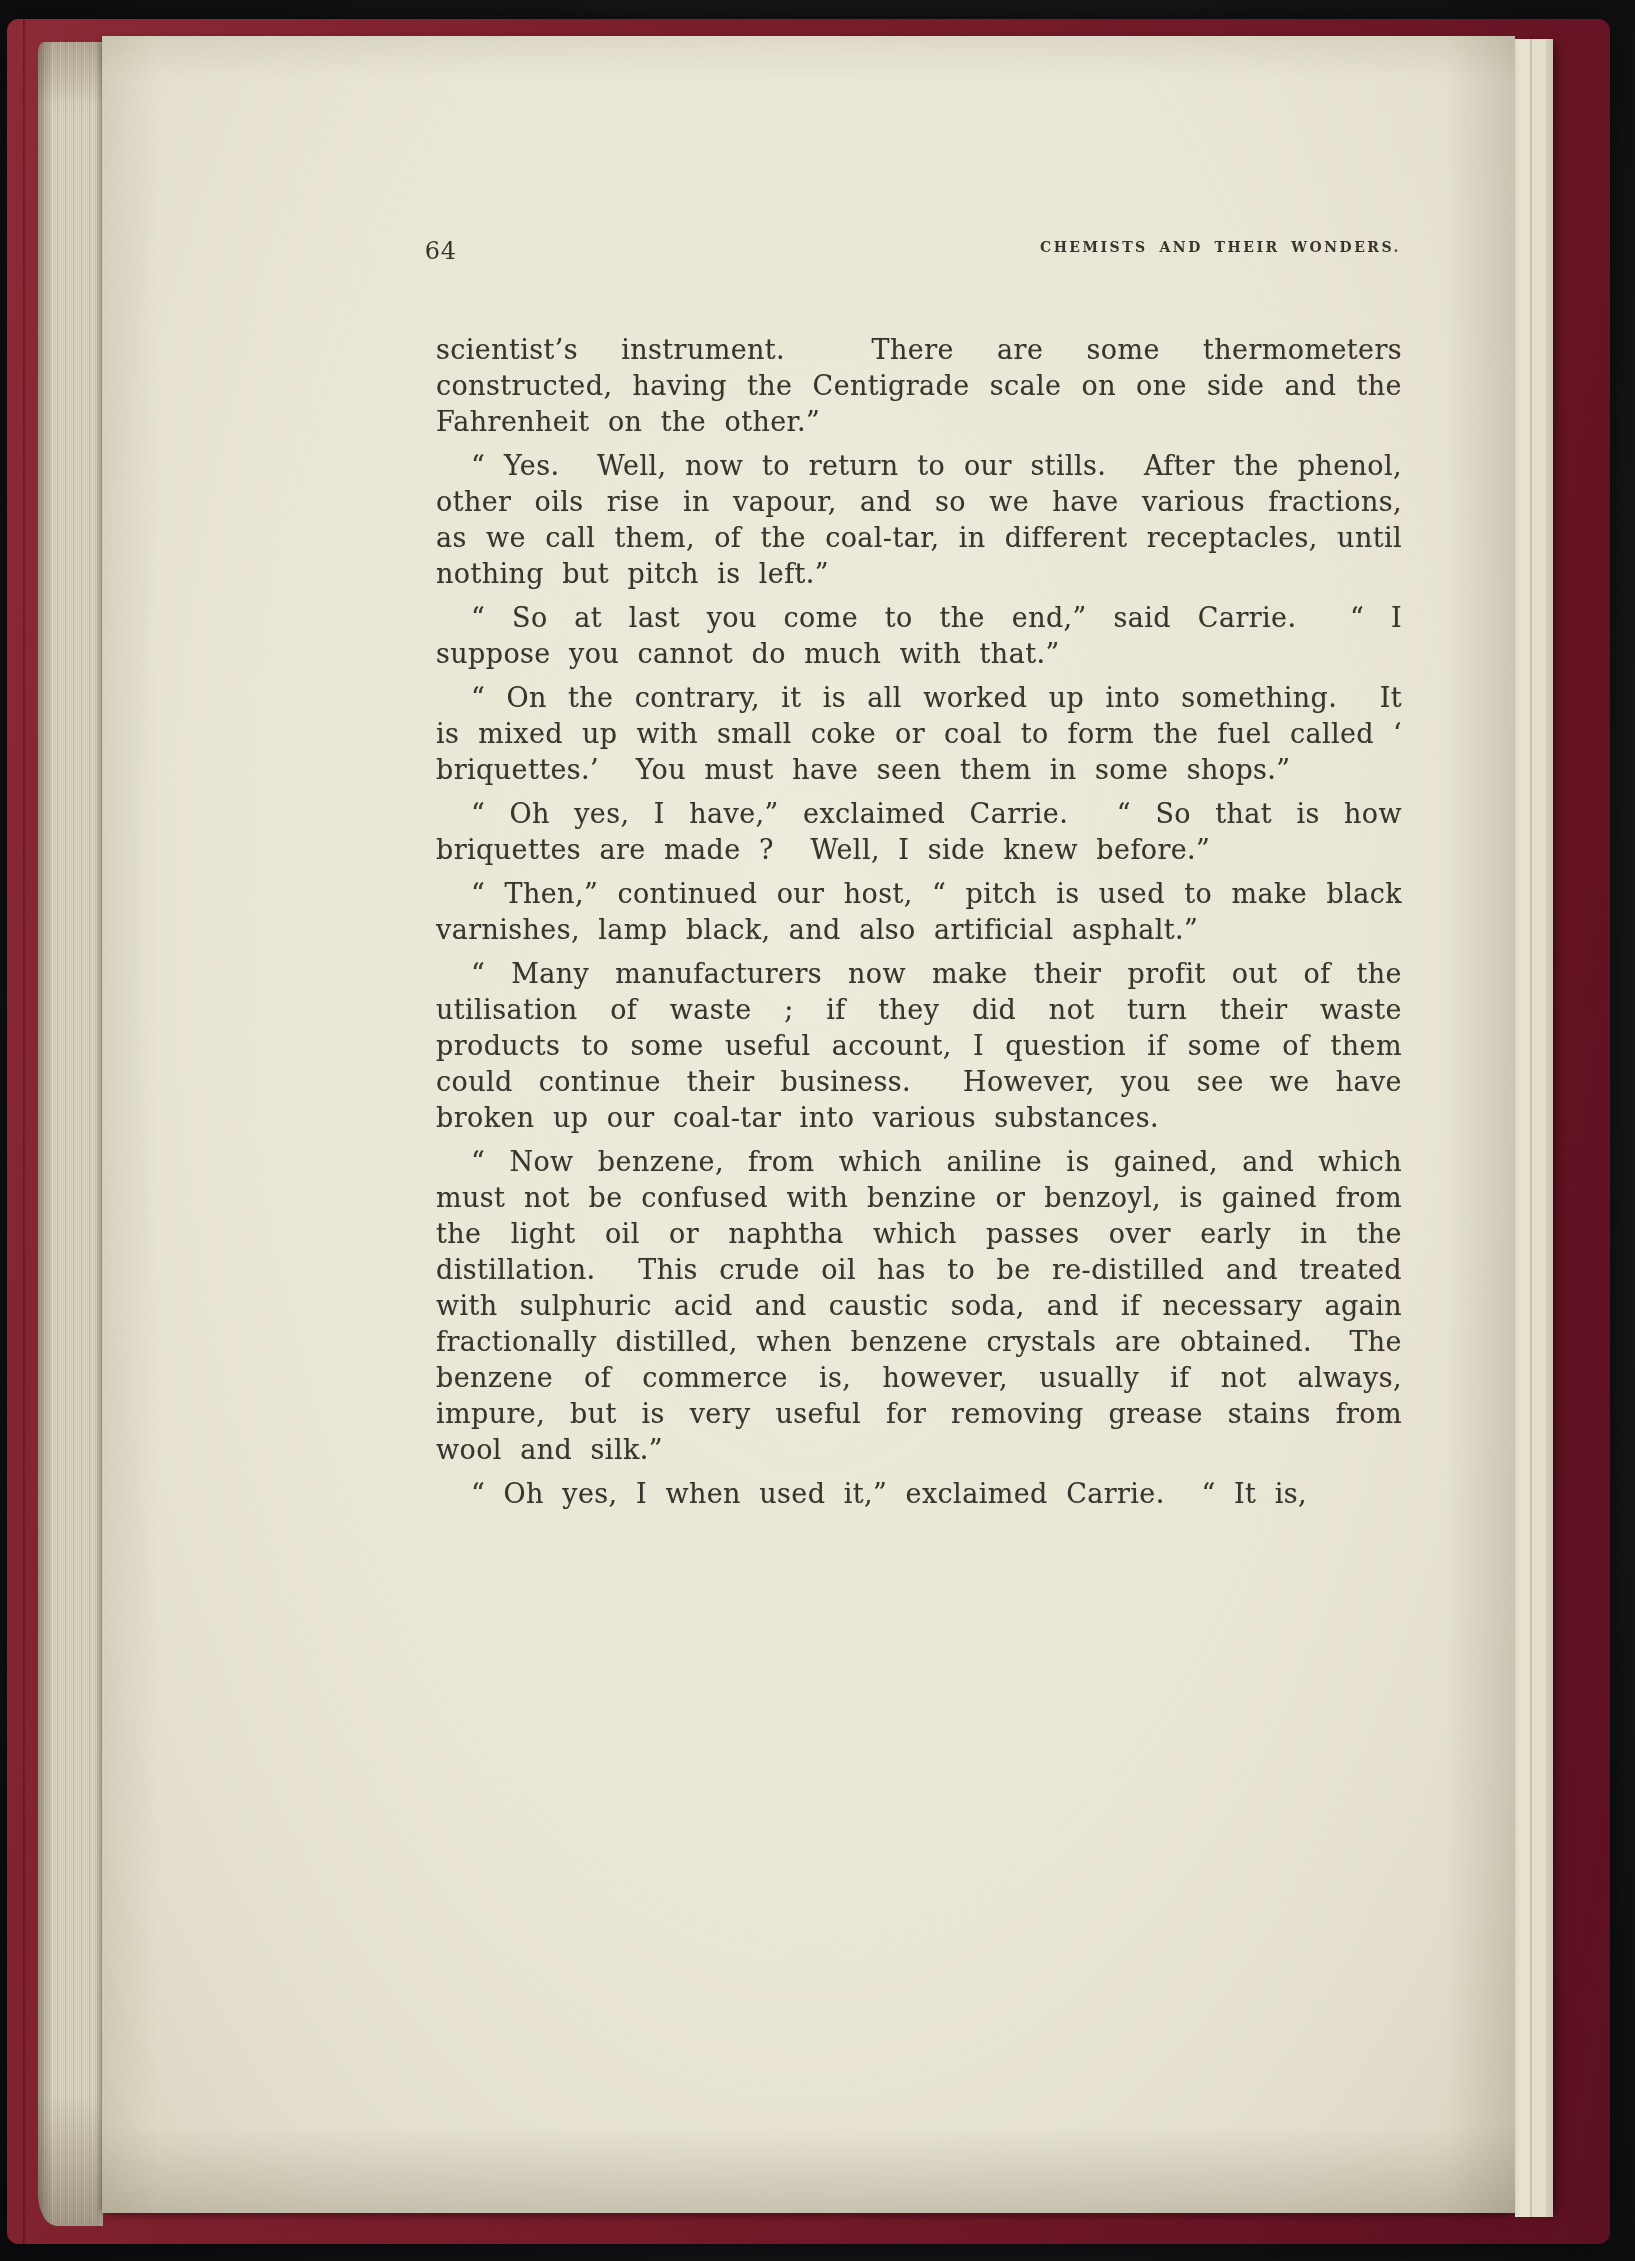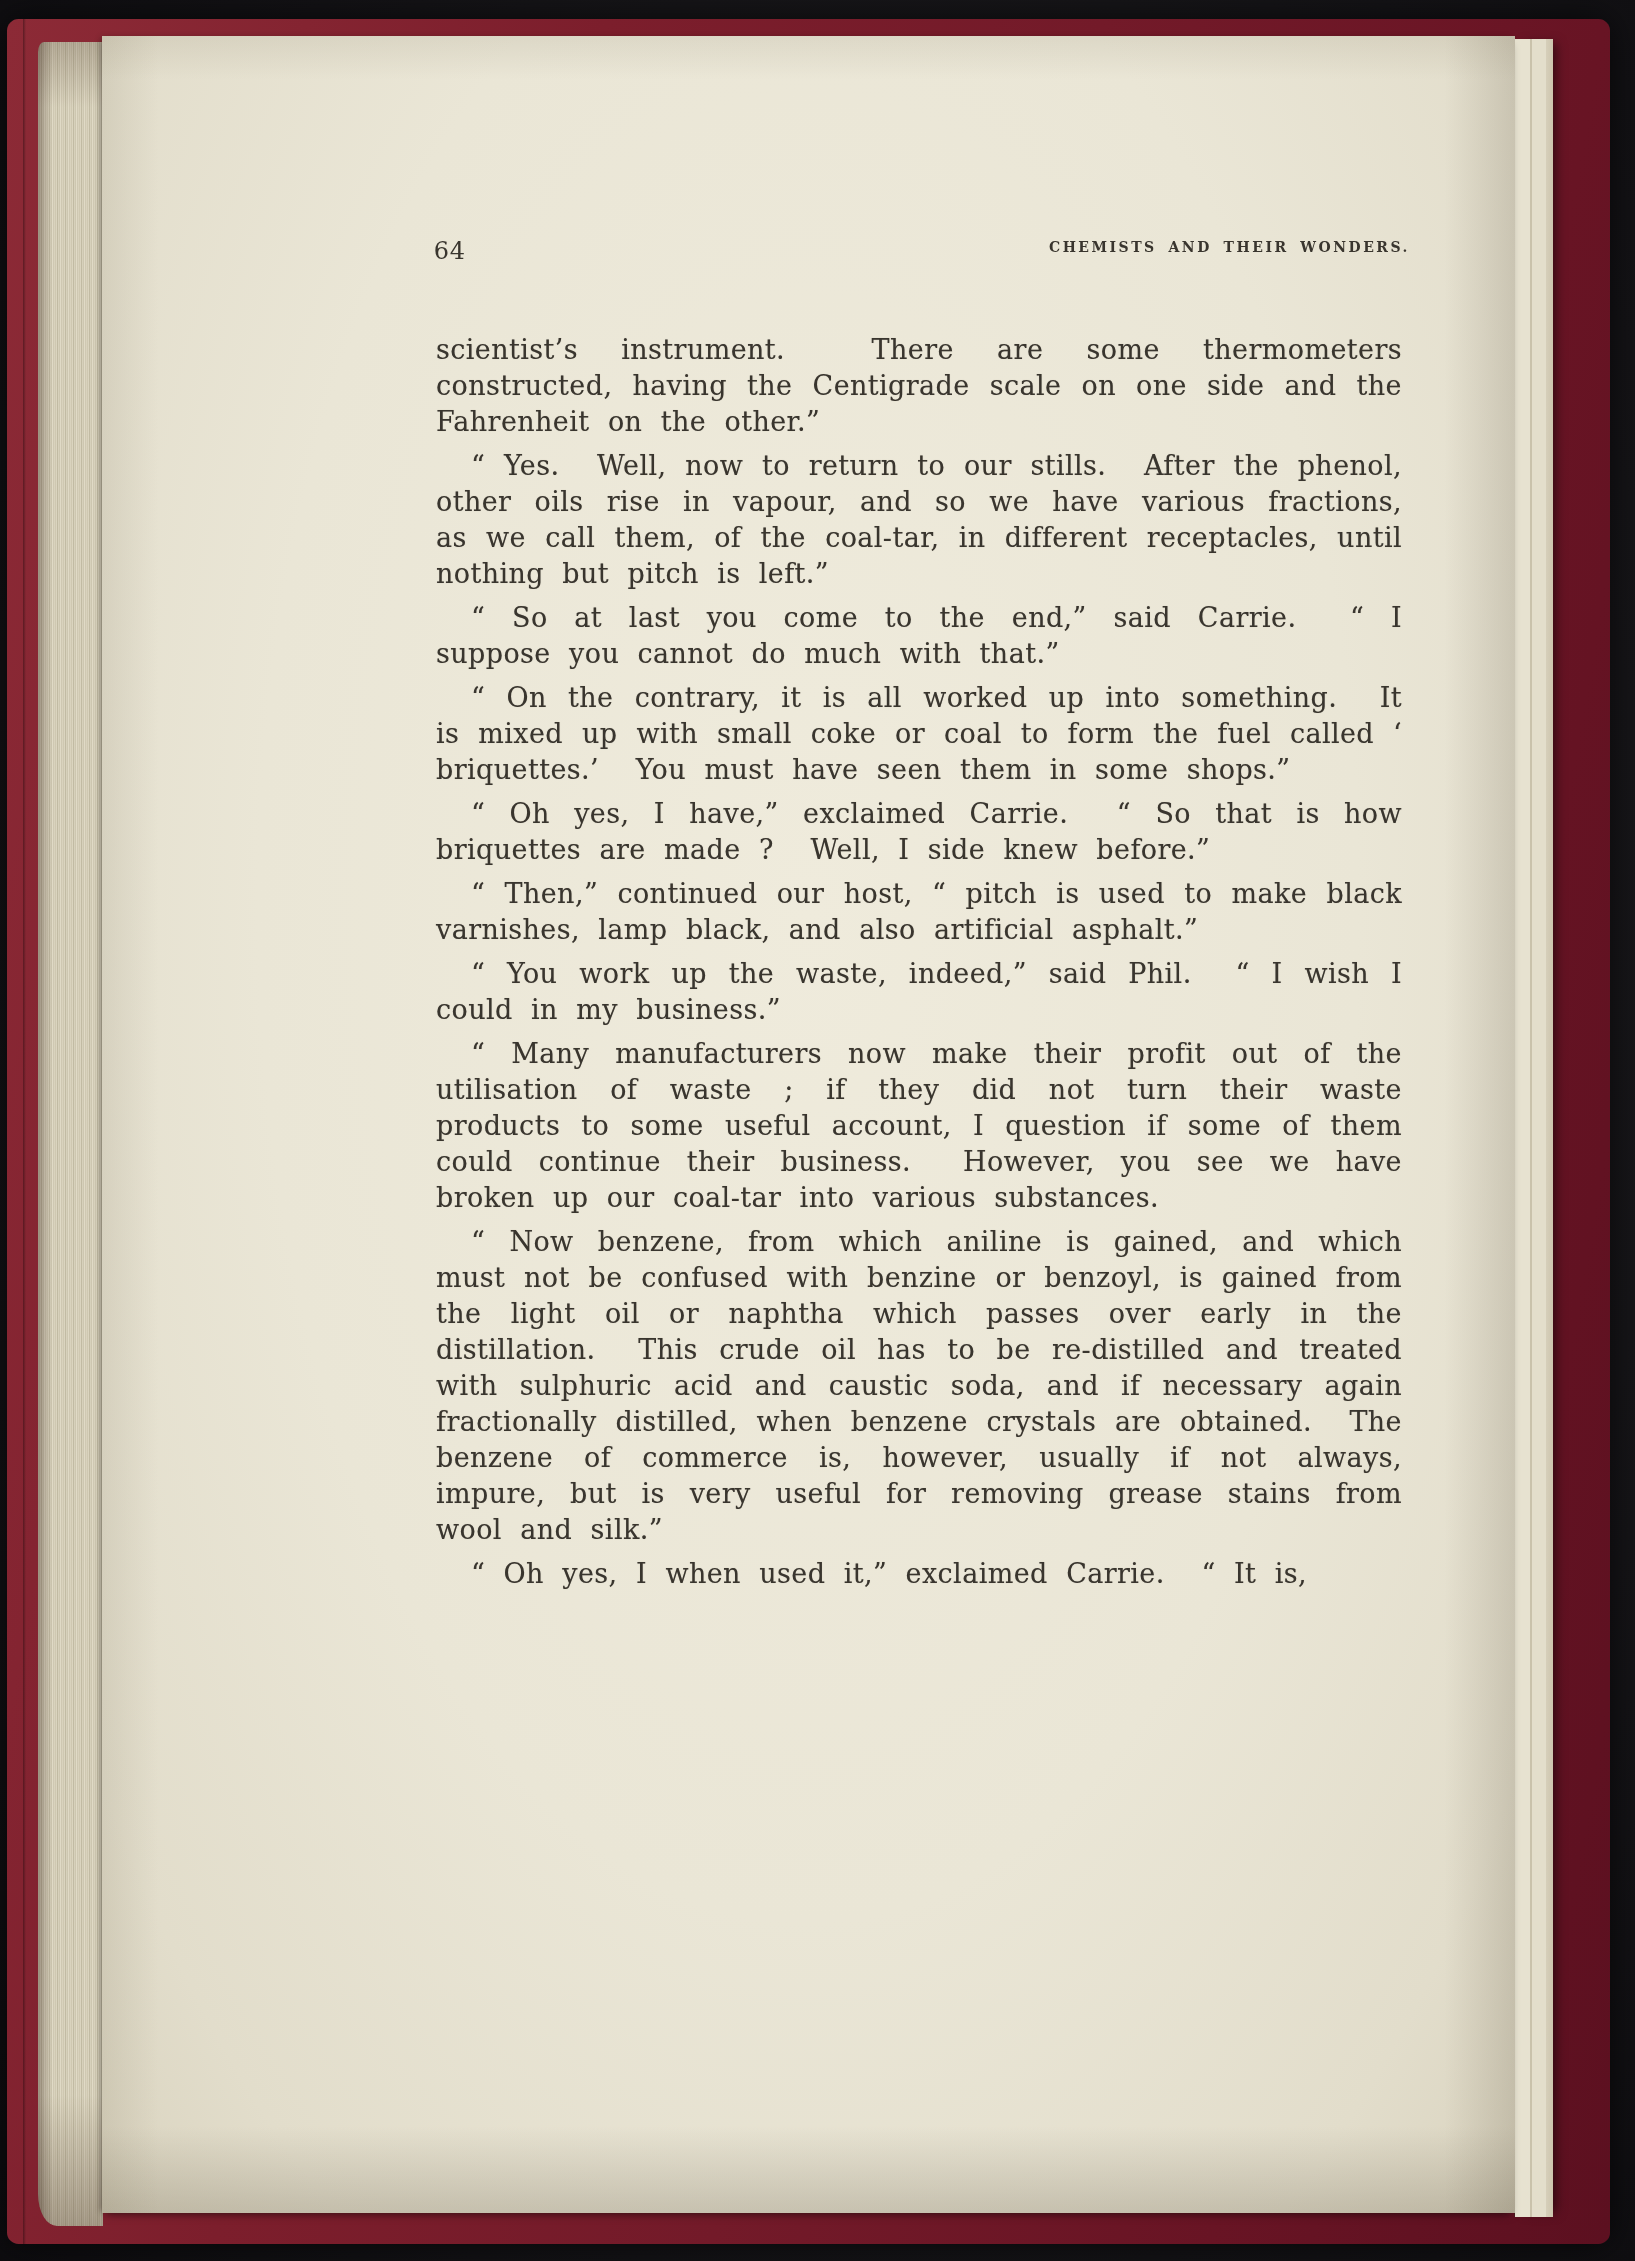--- a/index.html
+++ b/index.html
@@ -82,21 +82,21 @@
     position: absolute;
     inset: 0;
     pointer-events: none;
     background:
       linear-gradient(to right, rgba(120,110,85,0.14), rgba(0,0,0,0) 4%, rgba(0,0,0,0) 95%, rgba(100,90,70,0.20)),
       linear-gradient(to bottom, rgba(120,110,85,0.12), rgba(0,0,0,0) 2%, rgba(0,0,0,0) 96%, rgba(100,90,70,0.24));
   }
   
   .page-header {
     position: absolute;
-    left: 326px;
+    left: 317px;
     top: 201px;
     width: 982px;
     height: 38px;
     color: var(--ink, #39352e);
   }
   .pagenum {
     position: absolute;
     left: 5.8px;
     top: 0;
     font-size: 24px;
@@ -148,20 +148,19 @@
       <span class="running">CHEMISTS AND THEIR WONDERS.</span>
     </div>
 
     <div class="textblock">
       <p class="para continuation">scientist’s instrument.  There are some thermometers constructed, having the Centigrade scale on one side and the Fahrenheit on the other.”</p>
       <p class="para">“ Yes.  Well, now to return to our stills.  After the phenol, other oils rise in vapour, and so we have various fractions, as we call them, of the coal-tar, in different receptacles, until nothing but pitch is left.”</p>
       <p class="para">“ So at last you come to the end,” said Carrie.  “ I suppose you cannot do much with that.”</p>
       <p class="para">“ On the contrary, it is all worked up into something.  It is mixed up with small coke or coal to form the fuel called ‘ briquettes.’  You must have seen them in some shops.”</p>
       <p class="para">“ Oh yes, I have,” exclaimed Carrie.  “ So that is how briquettes are made ?  Well, I side knew before.”</p>
       <p class="para">“ Then,” continued our host, “ pitch is used to make black varnishes, lamp black, and also artificial asphalt.”</p>
-      <p class="para">“ You work up the waste, indeed,” said Phil.  “ I wish I could in my business.”</p>
       <p class="para">“ Many manufacturers now make their profit out of the utilisation of waste ; if they did not turn their waste products to some useful account, I question if some of them could continue their business.  However, you see we have broken up our coal-tar into various substances.</p>
       <p class="para">“ Now benzene, from which aniline is gained, and which must not be confused with benzine or benzoyl, is gained from the light oil or naphtha which passes over early in the distillation.  This crude oil has to be re-distilled and treated with sulphuric acid and caustic soda, and if necessary again fractionally distilled, when benzene crystals are obtained.  The benzene of commerce is, however, usually if not always, impure, but is very useful for removing grease stains from wool and silk.”</p>
       <p class="para">“ Oh yes, I when used it,” exclaimed Carrie.  “ It is,</p>
     </div>
   </div>
 </div>
 
 
 </body></html>

